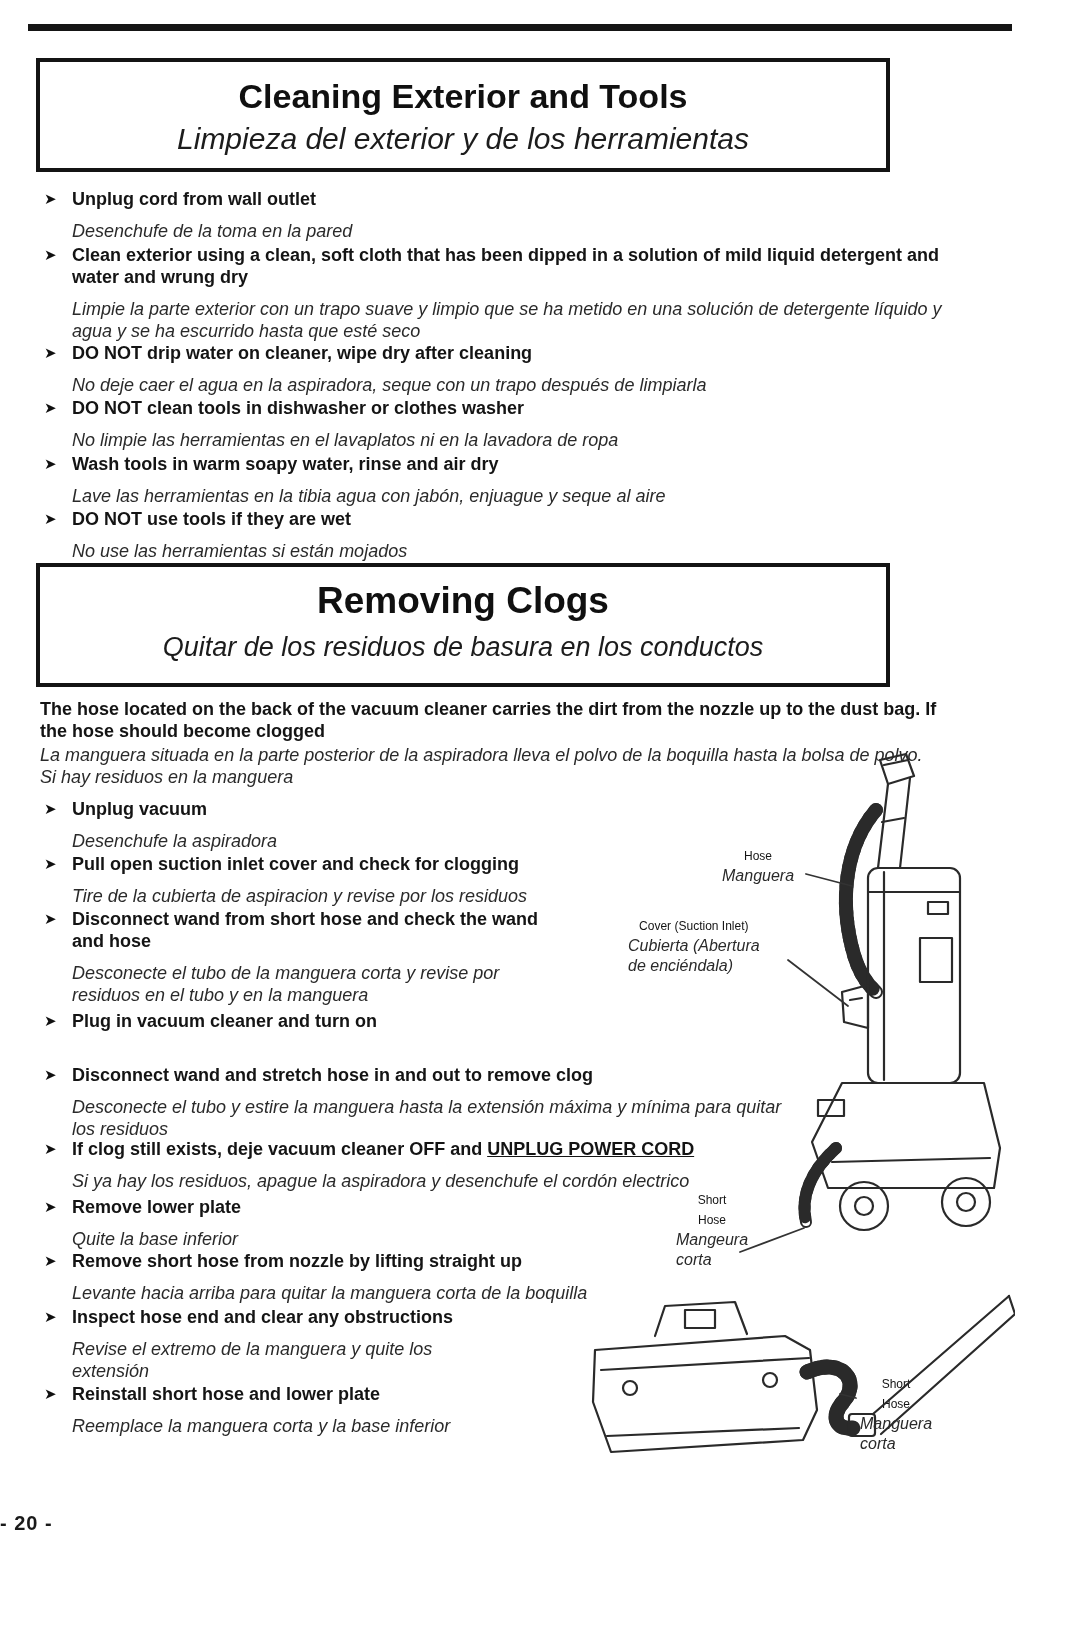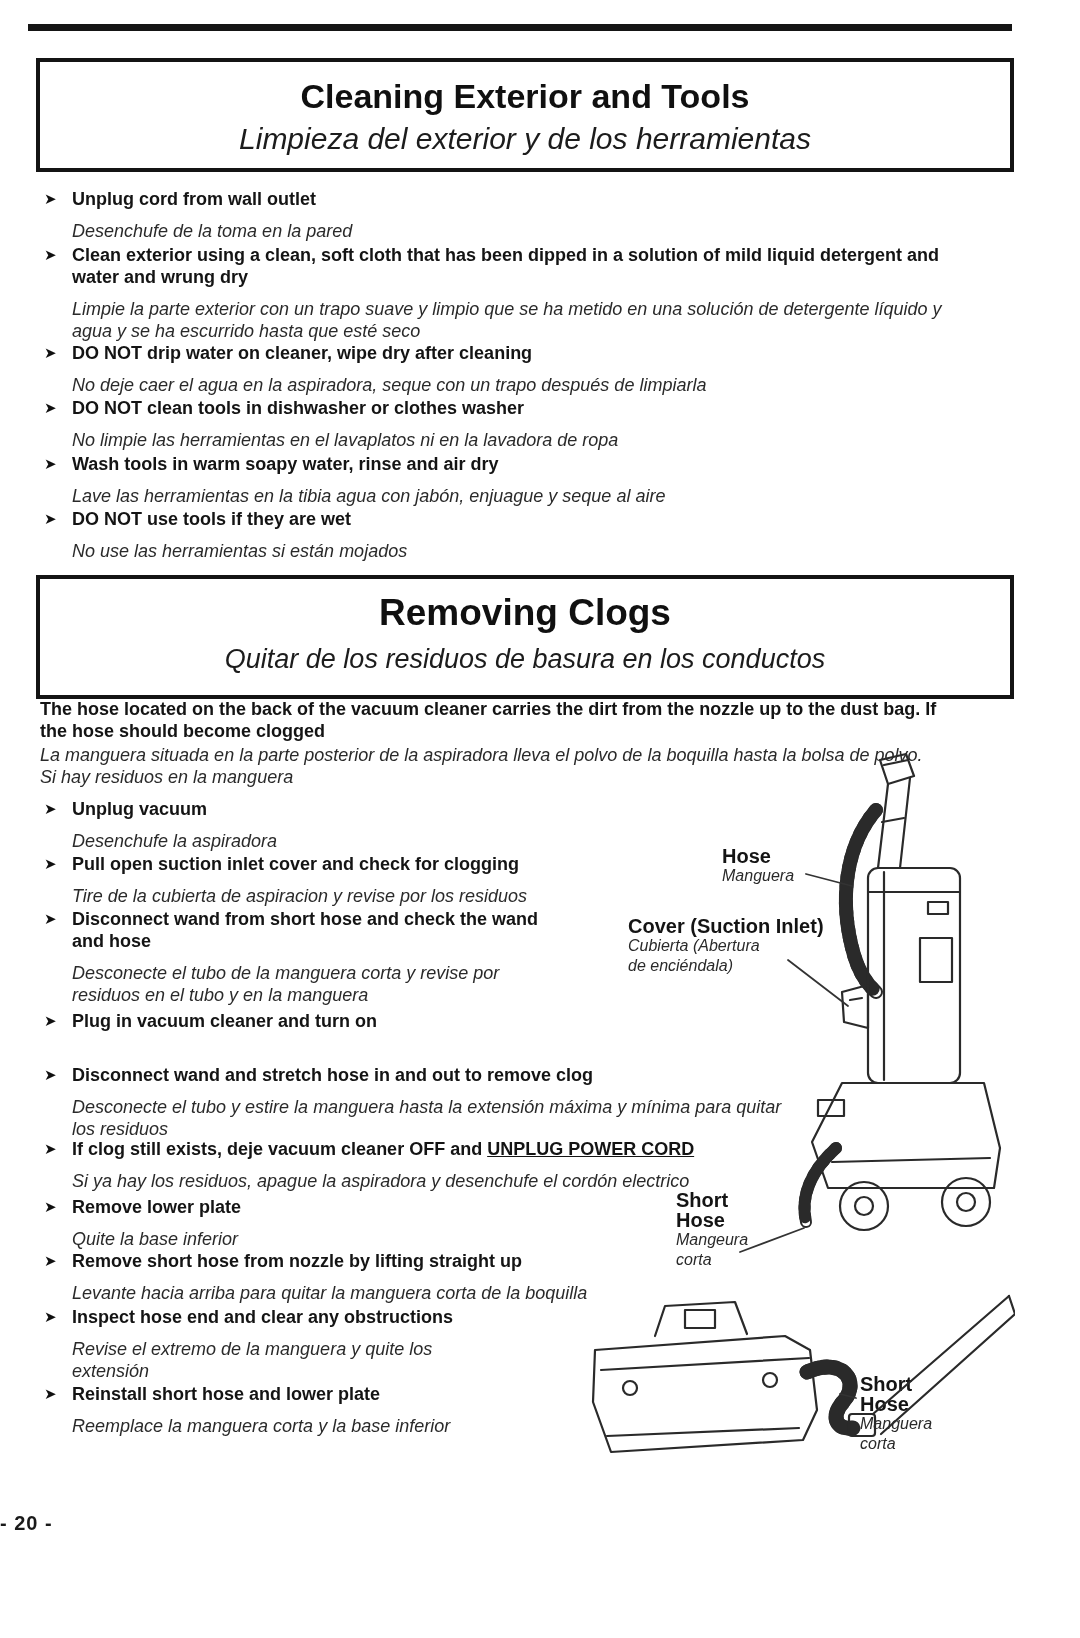--- a/index.html
+++ b/index.html
@@ -5,43 +5,43 @@
   * { margin:0; padding:0; box-sizing:border-box; }
   html,body { background:#ffffff; }
   body {
     width:1080px; height:1638px; position:relative; overflow:hidden;
     font-family:"Liberation Sans", sans-serif; color:#141414;
   }
   .abs { position:absolute; }
 
   .top-rule { left:28px; top:24px; width:984px; height:7px; background:#151515; }
 
-  .box { border:4px solid #141414; background:#fff; text-align:center; left:36px; width:978px; }
+  .box { border:4px solid #141414; background:#fff; text-align:center; left:36px; width:854px; }
   .box .t-en { font-weight:700; color:#101010; }
   .box .t-es { font-style:italic; color:#1c1c1c; }
   .box1 { top:58px; height:114px; padding-top:14px; }
   .box1 .t-en { font-size:34px; line-height:40px; }
   .box1 .t-es { font-size:30px; line-height:46px; }
-  .box2 { top:563px; height:124px; padding-top:12px;margin-top:12px; }
+  .box2 { top:563px; height:124px; padding-top:12px; }
   .box2 .t-en { font-size:37px; line-height:44px; }
   .box2 .t-es { font-size:27px; line-height:48px; }
 
   .item { position:absolute; display:flex; align-items:flex-start; left:44px; }
   .bullet { width:28px; flex:0 0 28px; font-size:15px; line-height:22px; color:#101010; }
   .txt { flex:1; }
   .en { font-weight:700; font-size:18px; line-height:22px; color:#141414; }
   .es { font-style:italic; font-size:18px; line-height:22px; color:#2a2a2a; margin-top:10px; }
   .u  { text-decoration:underline; }
 
   .intro { left:40px; top:698px; width:900px; }
   .intro .en { }
   .intro .es { margin-top:2px; }
 
   .label-block { position:absolute; }
-  .lbl-en { font-weight:700; font-size:20px; line-height:20px; color:#141414; }
+  .lbl-en { font-weight:400; font-size:12px; line-height:20px; color:#141414;text-align:center; }
   .lbl-es { font-style:italic; font-size:16px; line-height:20px; color:#2a2a2a; }
 
   .page-num { left:0; width:1080px; top:1512px; text-align:left;
               font-size:20px; letter-spacing:1px; color:#1a1a1a; font-weight:700; }
 
   svg.art { position:absolute; }
   svg.art * { vector-effect:non-scaling-stroke; }
 </style>
 </head>
 <body>

